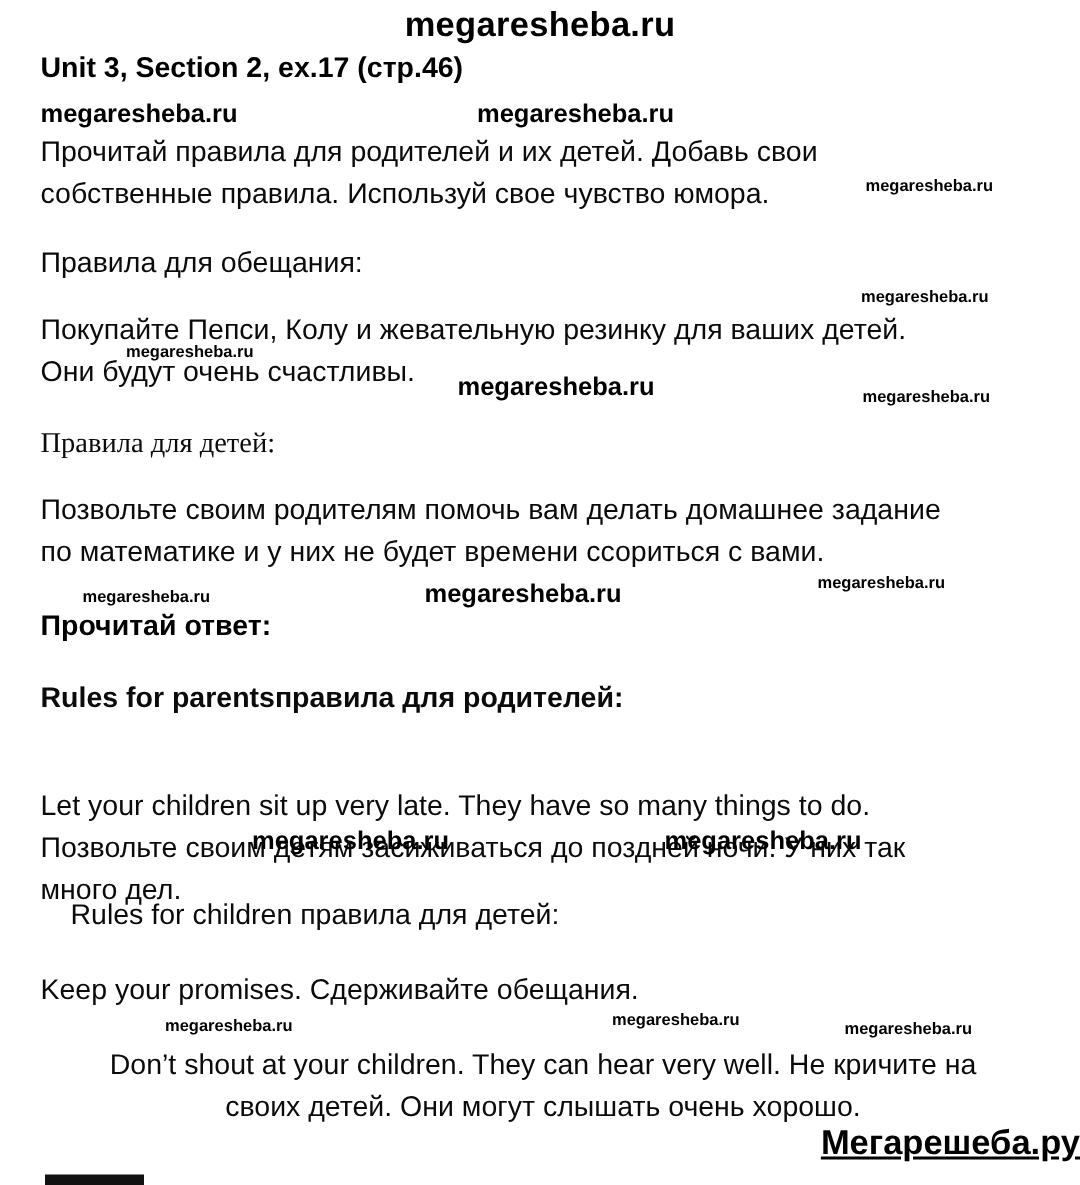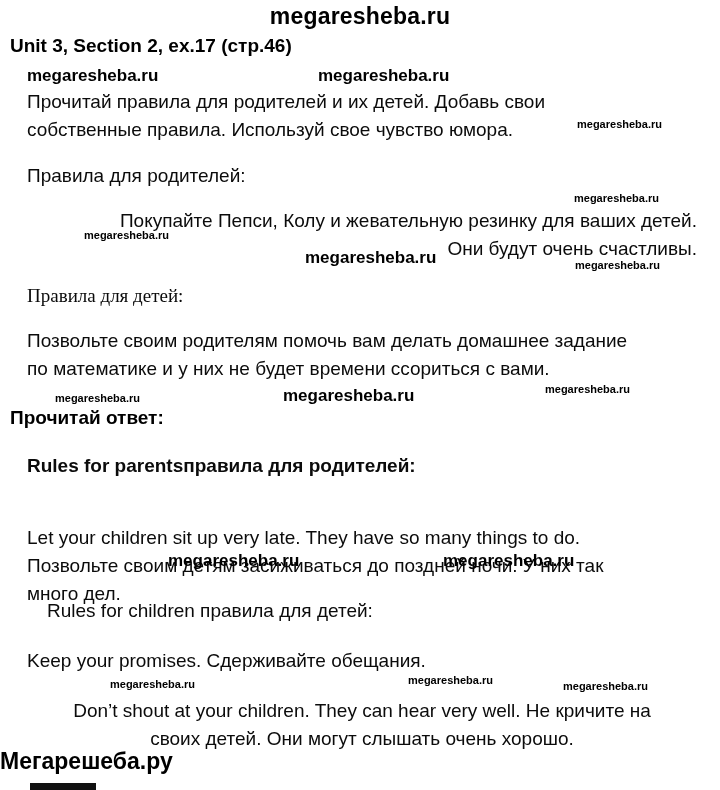--- a/index.html
+++ b/index.html
@@ -15,41 +15,42 @@
   .abs { position: absolute; }
   .para {
     left: 27px;
     width: 670px;
     font-size: 19px;
     line-height: 28px;
     white-space: pre-line;
     color: #0b0b0b;
   }
   .heading-bold {
-    left: 10px;
+    left: 27px;
     font-size: 19px;
     font-weight: 700;
     color: #000;
   }
   .wm-top {
     top: 3px;
     left: 0;
     width: 100%;
     text-align: center;
     font-size: 23px;
     font-weight: 700;
     letter-spacing: 0.2px;
   }
   .wm-footer {
     top: 748px;
     left: 0;
     width: 100%;
-    text-align: left;
+    text-align: right;
     font-size: 23px;
     font-weight: 700;
+    text-decoration: underline;
   }
   .wm-bold {
     font-size: 17px;
     font-weight: 700;
     white-space: nowrap;
   }
   .wm-small {
     font-size: 11px;
     font-weight: 700;
     white-space: nowrap;
@@ -70,23 +71,23 @@
 
 <div class="abs heading-bold" style="top:35px;">Unit 3, Section 2, ex.17 (стр.46)</div>
 
 <div class="abs wm-bold" style="top:66px; left:27px;">megaresheba.ru</div>
 <div class="abs wm-bold" style="top:66px; left:318px;">megaresheba.ru</div>
 
 <div class="abs para" style="top:88px;">Прочитай правила для родителей и их детей. Добавь свои
 собственные правила. Используй свое чувство юмора.</div>
 <div class="abs wm-small" style="top:118px; left:577px;">megaresheba.ru</div>
 
-<div class="abs para" style="top:162px;">Правила для родителей:</div>
+<div class="abs para" style="top:162px;">Правила для обещания:</div>
 <div class="abs wm-small" style="top:192px; left:574px;">megaresheba.ru</div>
-<div class="abs para" style="top:207px;text-align:right;">Покупайте Пепси, Колу и жевательную резинку для ваших детей.
+<div class="abs para" style="top:207px;">Покупайте Пепси, Колу и жевательную резинку для ваших детей.
 Они будут очень счастливы.</div>
 <div class="abs wm-small" style="top:229px; left:84px;">megaresheba.ru</div>
 <div class="abs wm-bold" style="top:248px; left:305px;">megaresheba.ru</div>
 <div class="abs wm-small" style="top:259px; left:575px;">megaresheba.ru</div>
 
 <div class="abs para" style="top:282px;font-family:Liberation Serif, serif;">Правила для детей:</div>
 <div class="abs para" style="top:327px;">Позвольте своим родителям помочь вам делать домашнее задание
 по математике и у них не будет времени ссориться с вами.</div>
 
 <div class="abs wm-small" style="top:392px; left:55px;">megaresheba.ru</div>

